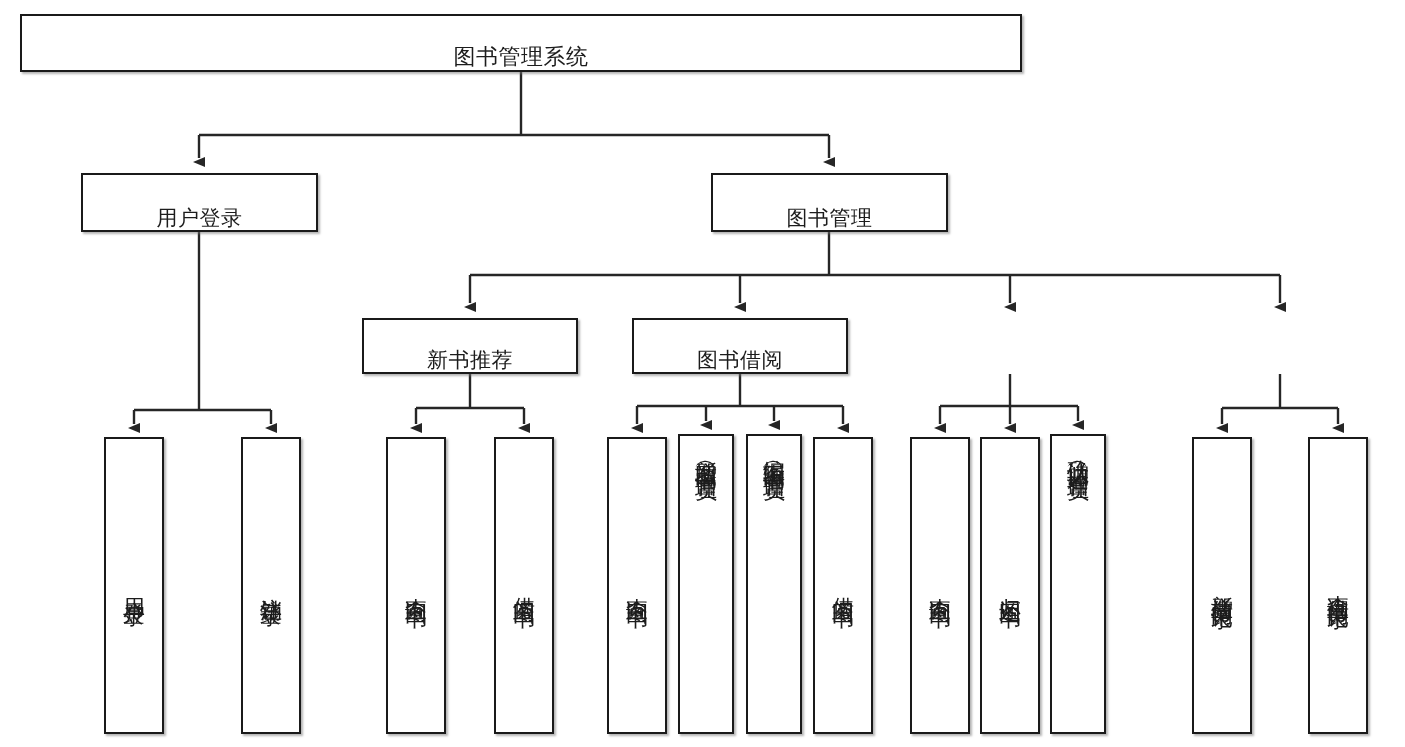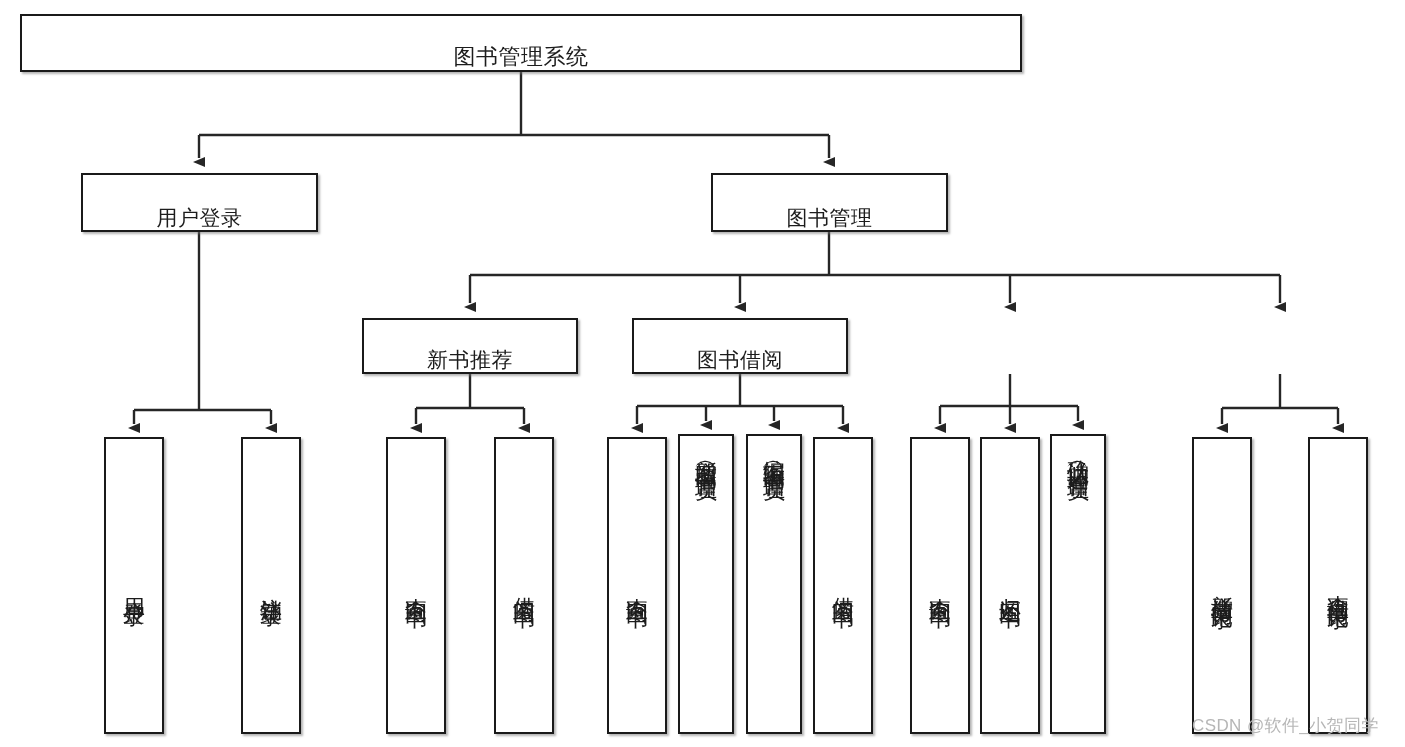--- a/index.html
+++ b/index.html
@@ -184,15 +184,14 @@
     <span class="node-label">确认归还（管理员）</span>
   </div>
 
   <div class="node vert centered" style="left:1192px; top:437px; width:60px; height:297px;">
     <span class="node-label">新增借阅记录</span>
   </div>
   <div class="node vert centered" style="left:1308px; top:437px; width:60px; height:297px;">
     <span class="node-label">查询借阅记录</span>
   </div>
 
-  <div class="watermark">CSDN @软件_小贺同学</div>
 
 </div>
 
 </body></html>

